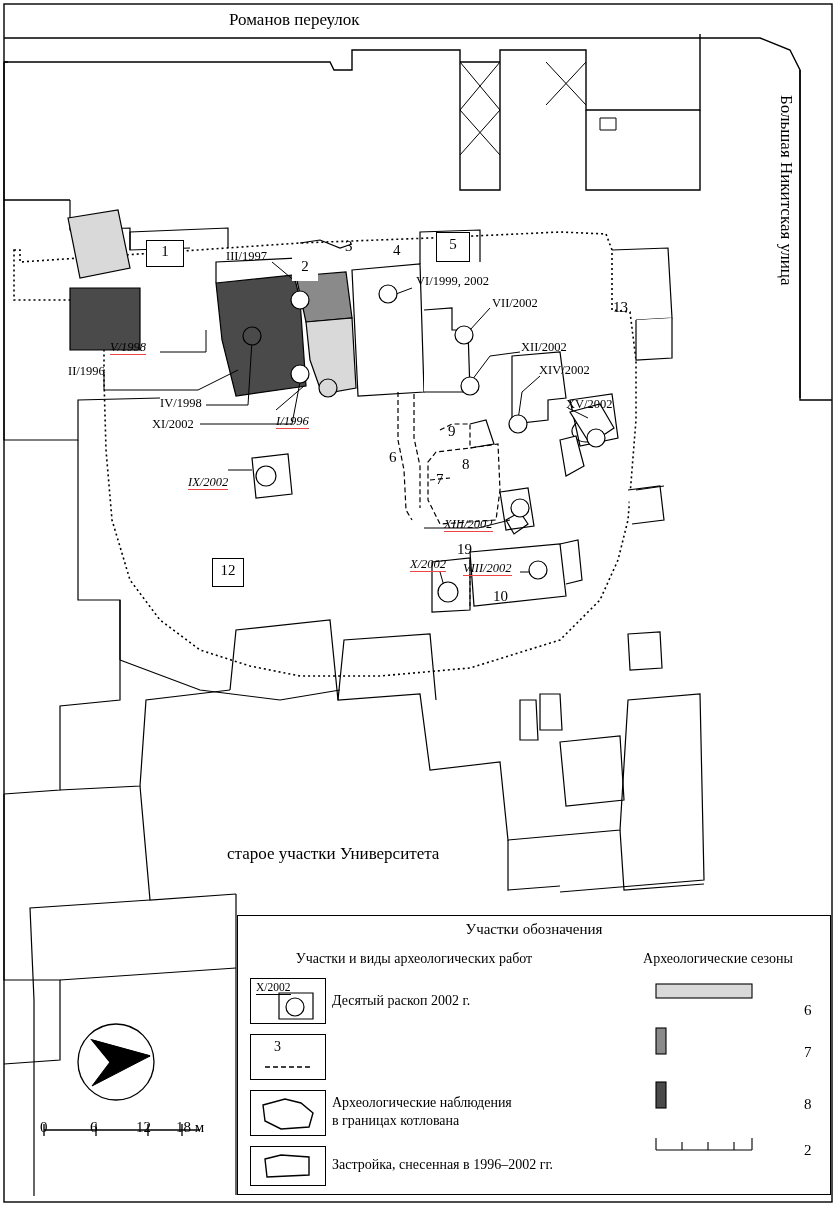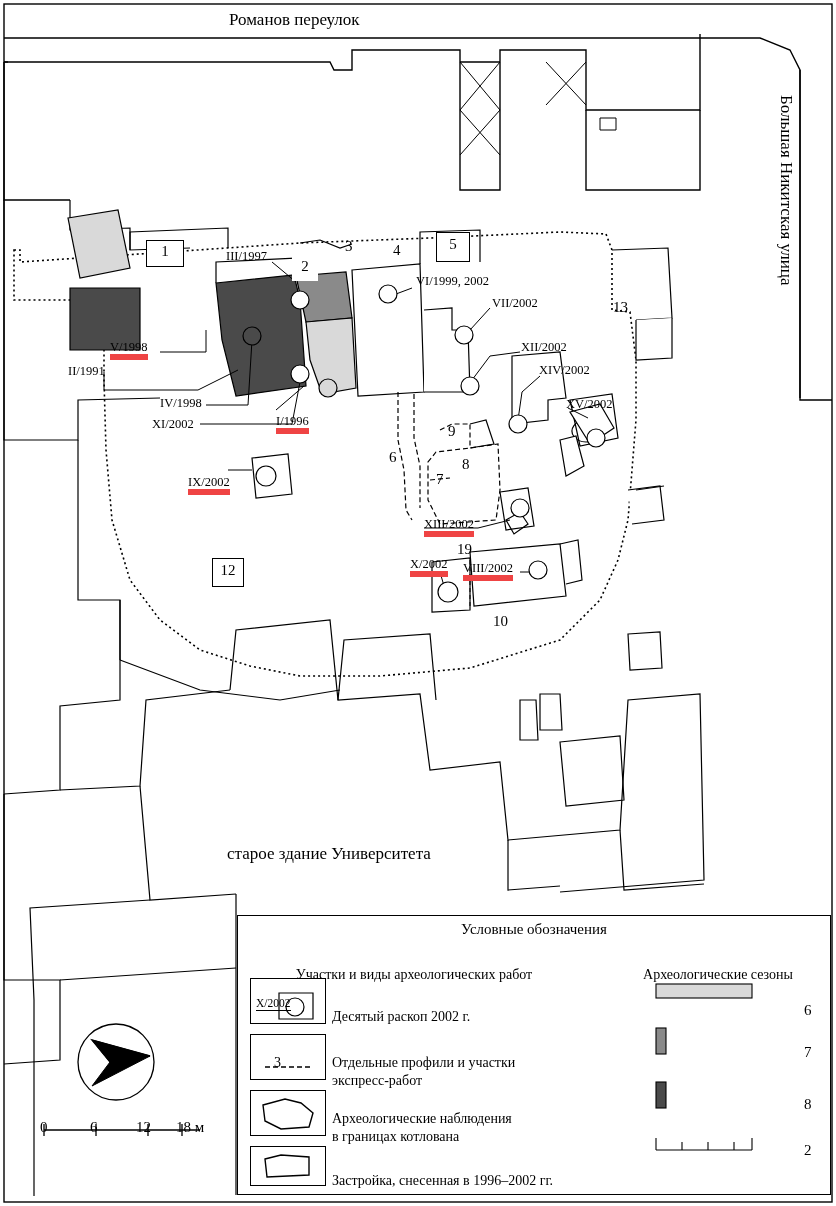--- a/index.html
+++ b/index.html
@@ -9,26 +9,26 @@
   .lbl{position:absolute;font-family:"Liberation Serif", serif;color:#000;
        white-space:nowrap;line-height:1;}
   .t-street{font-size:17px;}
   .t-big{font-size:17px;}
   .t-num{font-size:15px;}
   .t-exc{font-size:12.5px;}
   .t-scale{font-size:15px;}
   .vert{transform:rotate(90deg);transform-origin:0 0;}
   .boxnum{position:absolute;border:1px solid #000;background:#fff;
           font-size:15px;text-align:center;line-height:1;}
-  .ul{text-decoration:none;border-bottom:6px solid #ef4444;}
+  .ul{text-decoration:none;border-bottom:1px solid #ef4444;font-style:italic;}
   #legend{position:absolute;left:237px;top:915px;width:592px;height:278px;
           border:1px solid #000;background:#fff;}
   .legtitle{position:absolute;width:100%;text-align:center;top:5px;font-size:15px;}
   .swatchbox{position:absolute;border:1px solid #000;background:#fff;}
-  .legtext{position:absolute;font-size:14px;line-height:1.25;margin-top:16px;}
+  .legtext{position:absolute;font-size:14px;line-height:1.25;}
   .seasonbar{position:absolute;}
   .seasonnum{position:absolute;font-size:15px;}
 </style>
 </head>
 <body>
 
 <svg id="map" viewBox="0 0 836 1206">
   <g fill="none" stroke="#000" stroke-width="1.4">
 
     <rect x="4" y="4" width="828" height="1198"></rect>
@@ -172,70 +172,68 @@
 
 <div class="boxnum" style="left:146px;top:240px;width:36px;height:22px;padding-top:3px;">1</div>
 <div class="boxnum" style="left:292px;top:256px;width:26px;height:22px;padding-top:3px;border:none;">2</div>
 <div class="lbl t-num" style="left:345px;top:239px;">3</div>
 <div class="lbl t-num" style="left:393px;top:243px;">4</div>
 <div class="boxnum" style="left:436px;top:232px;width:32px;height:24px;padding-top:4px;">5</div>
 <div class="lbl t-num" style="left:389px;top:450px;">6</div>
 <div class="lbl t-num" style="left:436px;top:472px;">7</div>
 <div class="lbl t-num" style="left:462px;top:457px;">8</div>
 <div class="lbl t-num" style="left:448px;top:424px;">9</div>
-<div class="lbl t-num" style="left:493px;top:589px;margin-top:25px;">10</div>
+<div class="lbl t-num" style="left:493px;top:589px;">10</div>
 <div class="lbl t-num" style="left:457px;top:542px;">19</div>
 <div class="boxnum" style="left:212px;top:558px;width:30px;height:23px;padding-top:4px;">12</div>
 <div class="lbl t-num" style="left:613px;top:300px;">13</div>
 
 <div class="lbl t-exc" style="left:226px;top:250px;">III/1997</div>
 <div class="lbl t-exc" style="left:416px;top:275px;">VI/1999, 2002</div>
 <div class="lbl t-exc" style="left:492px;top:297px;">VII/2002</div>
 <div class="lbl t-exc" style="left:521px;top:341px;">XII/2002</div>
 <div class="lbl t-exc" style="left:539px;top:364px;">XIV/2002</div>
 <div class="lbl t-exc" style="left:566px;top:398px;text-align:right;">XV/2002</div>
 <div class="lbl t-exc ul" style="left:110px;top:341px;">V/1998</div>
-<div class="lbl t-exc" style="left:68px;top:365px;">II/1991</div>
+<div class="lbl t-exc" style="left:68px;top:365px;">II/1996</div>
 <div class="lbl t-exc" style="left:160px;top:397px;">IV/1998</div>
 <div class="lbl t-exc" style="left:152px;top:418px;text-align:center;">XI/2002</div>
 <div class="lbl t-exc ul" style="left:276px;top:415px;">I/1996</div>
 <div class="lbl t-exc ul" style="left:188px;top:464px;margin-top:12px;">IX/2002</div>
-<div class="lbl t-exc ul" style="left:424px;top:518px;text-align:center;">XIII/2002</div>
+<div class="lbl t-exc ul" style="left:444px;top:518px;text-align:center;">XIII/2002</div>
 <div class="lbl t-exc ul" style="left:410px;top:558px;">X/2002</div>
 <div class="lbl t-exc ul" style="left:463px;top:562px;">VIII/2002</div>
 
-<div class="lbl t-big" style="left:227px;top:845px;">старое здание Университета</div>
+<div class="lbl t-big" style="left:227px;top:845px;">старое участки Университета</div>
 
 <div class="lbl t-scale" style="left:40px;top:1120px;">0</div>
 <div class="lbl t-scale" style="left:90px;top:1120px;">6</div>
 <div class="lbl t-scale" style="left:136px;top:1120px;">12</div>
 <div class="lbl t-scale" style="left:176px;top:1120px;">18 м</div>
 
 <div id="legend">
-  <div class="legtitle">Условные обозначения</div>
+  <div class="legtitle">Участки обозначения</div>
   <div class="legtext" style="left:6px;top:34px;width:340px;text-align:center;">Участки и виды археологических  работ</div>
   <div class="legtext" style="left:370px;top:34px;width:220px;text-align:center;">Археологические сезоны</div>
 
   <div class="swatchbox" style="left:12px;top:62px;width:74px;height:44px;">
     <svg width="74" height="44" viewBox="0 0 74 44">
       <circle cx="44" cy="28" r="9" fill="#fff" stroke="#000" stroke-width="1.2"></circle>
       <path d="M28 14 L62 14 L62 40 L28 40 Z" fill="none" stroke="#000" stroke-width="1.2"></path>
     </svg>
   </div>
   <div class="legtext" style="left:18px;top:64px;font-size:11.5px;border-bottom:1px solid #000;">X/2002</div>
   <div class="legtext" style="left:94px;top:76px;">Десятый раскоп 2002 г.</div>
 
   <div class="swatchbox" style="left:12px;top:118px;width:74px;height:44px;">
     <svg width="74" height="44" viewBox="0 0 74 44">
       <path d="M14 32 L60 32" stroke="#000" stroke-width="1.3" stroke-dasharray="5,3" fill="none"></path>
     </svg>
   </div>
   <div class="legtext" style="left:36px;top:122px;font-size:14px;">3</div>
-  <div class="legtext" style="left:94px;top:122px;white-space:pre-line;">Отдельные профили и участки
-экспресс-работ</div>
 
   <div class="swatchbox" style="left:12px;top:174px;width:74px;height:44px;">
     <svg width="74" height="44" viewBox="0 0 74 44">
       <polygon points="12,14 34,8 50,12 62,22 58,36 30,38 14,30" fill="#fff" stroke="#000" stroke-width="1.4"></polygon>
     </svg>
   </div>
   <div class="legtext" style="left:94px;top:178px;white-space:pre-line;">Археологические наблюдения
 в границах котлована</div>
 
   <div class="swatchbox" style="left:12px;top:230px;width:74px;height:38px;">

